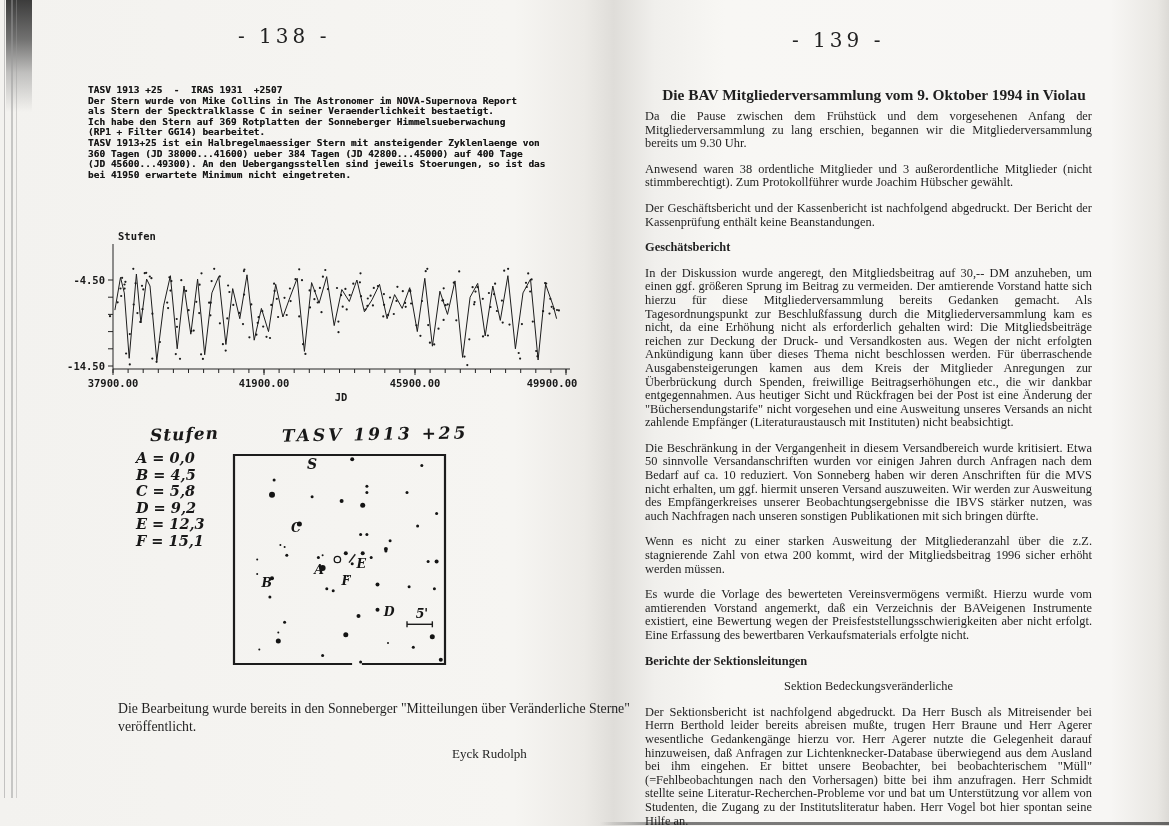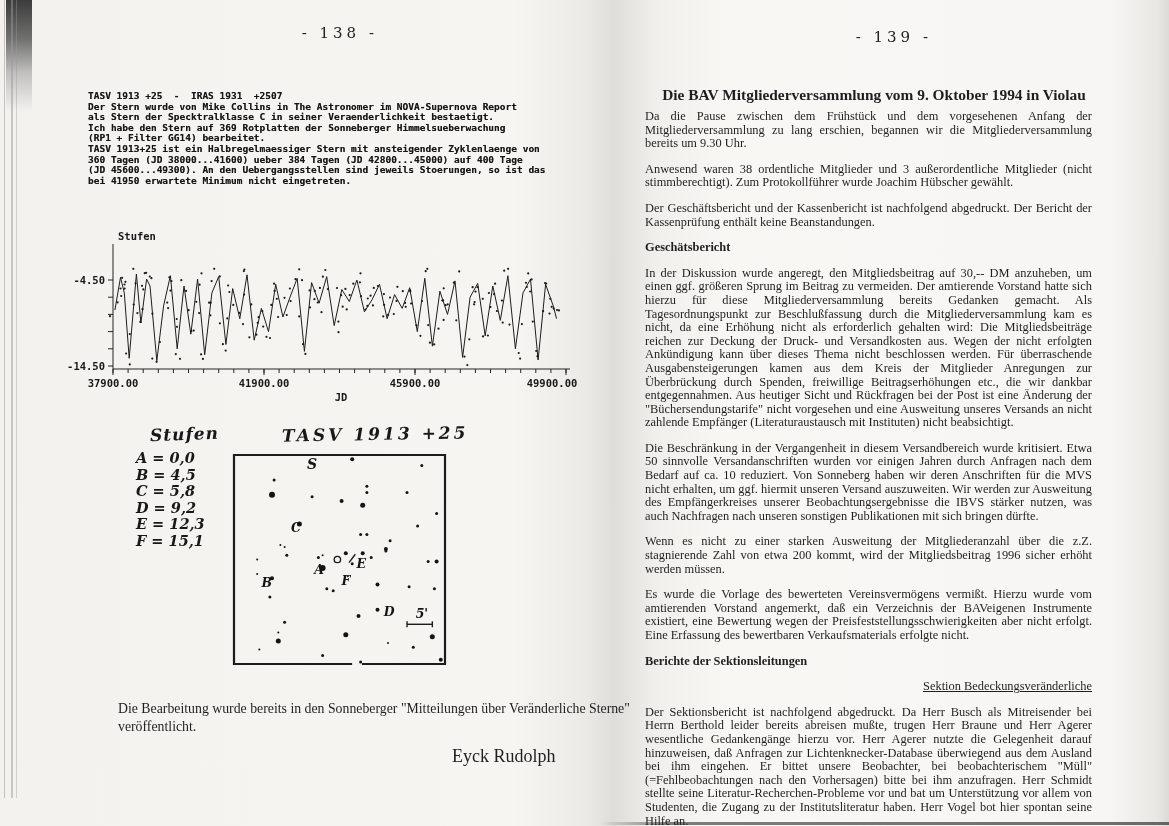--- a/index.html
+++ b/index.html
@@ -11,26 +11,26 @@
   
   .edge-mark-topleft{position:absolute;left:6px;top:0;width:26px;height:112px;
     background:linear-gradient(180deg,rgba(40,40,40,.9) 0%,rgba(70,70,70,.75) 35%,rgba(130,130,130,.45) 65%,rgba(160,160,160,0) 100%);}
   .edge-line{position:absolute;top:0;height:798px;background:#9a9a9a;}
   .edge-line.l1{left:4px;width:1px;opacity:.55}
   .edge-line.l2{left:11px;width:2px;opacity:.5}
   .edge-line.l3{left:16px;width:1px;opacity:.4}
   .edge-line-bottom{position:absolute;left:600px;right:0;top:822px;height:3px;
     background:linear-gradient(90deg,rgba(60,60,60,0) 0%,rgba(60,60,60,.65) 12%,rgba(50,50,50,.7) 100%);}
 
-  .page-num{position:absolute;font-family:"DejaVu Serif",serif;font-size:15px;letter-spacing:4px;color:#222;text-align:right;}
+  .page-num{position:absolute;font-family:"DejaVu Serif",serif;font-size:20px;letter-spacing:4px;color:#222;text-align:left;}
   #pn-left{left:238px;top:24px;width:140px;}
   #pn-right{left:792px;top:28px;width:140px;}
 
   
-  #typed-block{position:absolute;left:88px;top:91px;color:#161616;
+  #typed-block{position:absolute;left:88px;top:85px;color:#161616;
     font-family:"DejaVu Sans Mono","Liberation Mono",monospace;font-size:9.5px;line-height:10.6px;
     font-weight:bold;white-space:pre;text-shadow:0 0 .5px rgba(30,30,30,.6);}
 
   
   #lc-wrap{position:absolute;left:58px;top:228px;width:524px;height:176px;}
   .ax{stroke:#242424;stroke-width:1;fill:none}
   .curve{stroke:#1d1d1d;stroke-width:1;fill:none}
   .dot{fill:#1b1b1b}
   .tick{font-family:"DejaVu Sans Mono","Liberation Mono",monospace;font-size:10.5px;fill:#181818;font-weight:bold}
   .tx{text-anchor:middle}
@@ -45,28 +45,28 @@
 
   #finder-wrap{position:absolute;left:229px;top:450px;width:222px;height:220px;}
   .fbox{stroke:#1c1c1c;stroke-width:2.2;fill:none;stroke-linecap:square}
   .fthin{stroke:#1c1c1c;stroke-width:1.4;fill:none}
   .fstar{fill:#141414}
   .fvar{stroke:#141414;stroke-width:1.3;fill:none}
   .hand-label{font-family:"DejaVu Serif",serif;font-style:italic;font-weight:bold;font-size:12.5px;fill:#151515}
   .smark{font-family:"DejaVu Serif",serif;font-style:italic;font-weight:bold;font-size:14px;fill:#151515}
 
   #footer-para{position:absolute;left:70px;top:700px;width:537px;font-size:13.8px;line-height:18px;margin-left:48px;}
-  #signature{position:absolute;left:452px;top:746px;font-size:18px;}
+  #signature{position:absolute;left:452px;top:746px;font-size:13px;}
 
   
   #rp-title{position:absolute;left:643px;top:86px;width:462px;text-align:center;font-weight:bold;font-size:15.4px;}
   #rp-col{position:absolute;left:645px;top:110px;width:459px;font-size:12.4px;line-height:13.6px;}
   #rp-col .para{margin:0 12px 12px 0;text-align:justify;}
   #rp-col .para.heading{font-weight:bold;text-align:left;}
-  #rp-col .para.underline{text-align:right;text-decoration:underline;}
+  #rp-col .para.underline{text-align:center;}
 </style>
 </head>
 <body>
 
 <div id="scan">
 
   <div class="edge-mark-topleft"></div>
   <div class="edge-line l1"></div>
   <div class="edge-line l2"></div>
   <div class="edge-line l3"></div>

